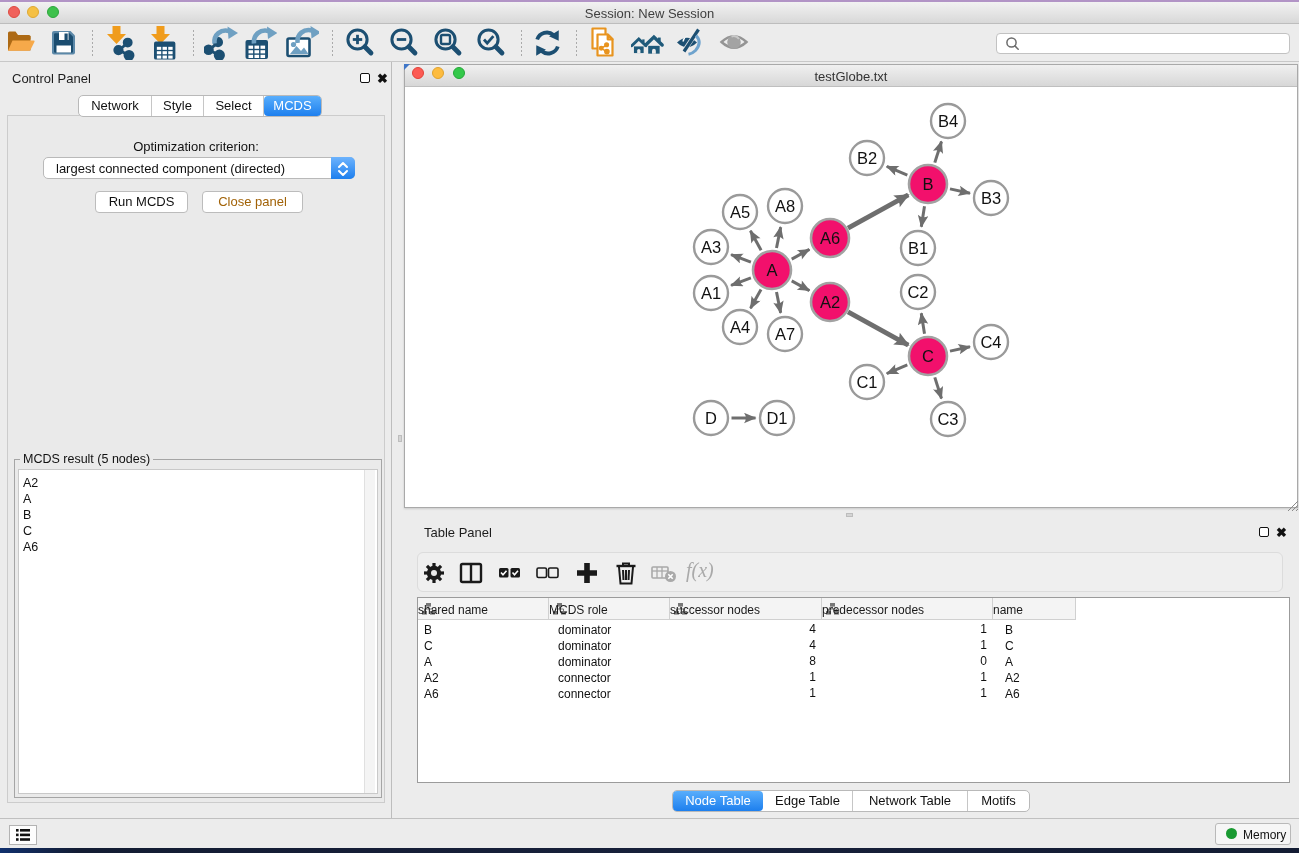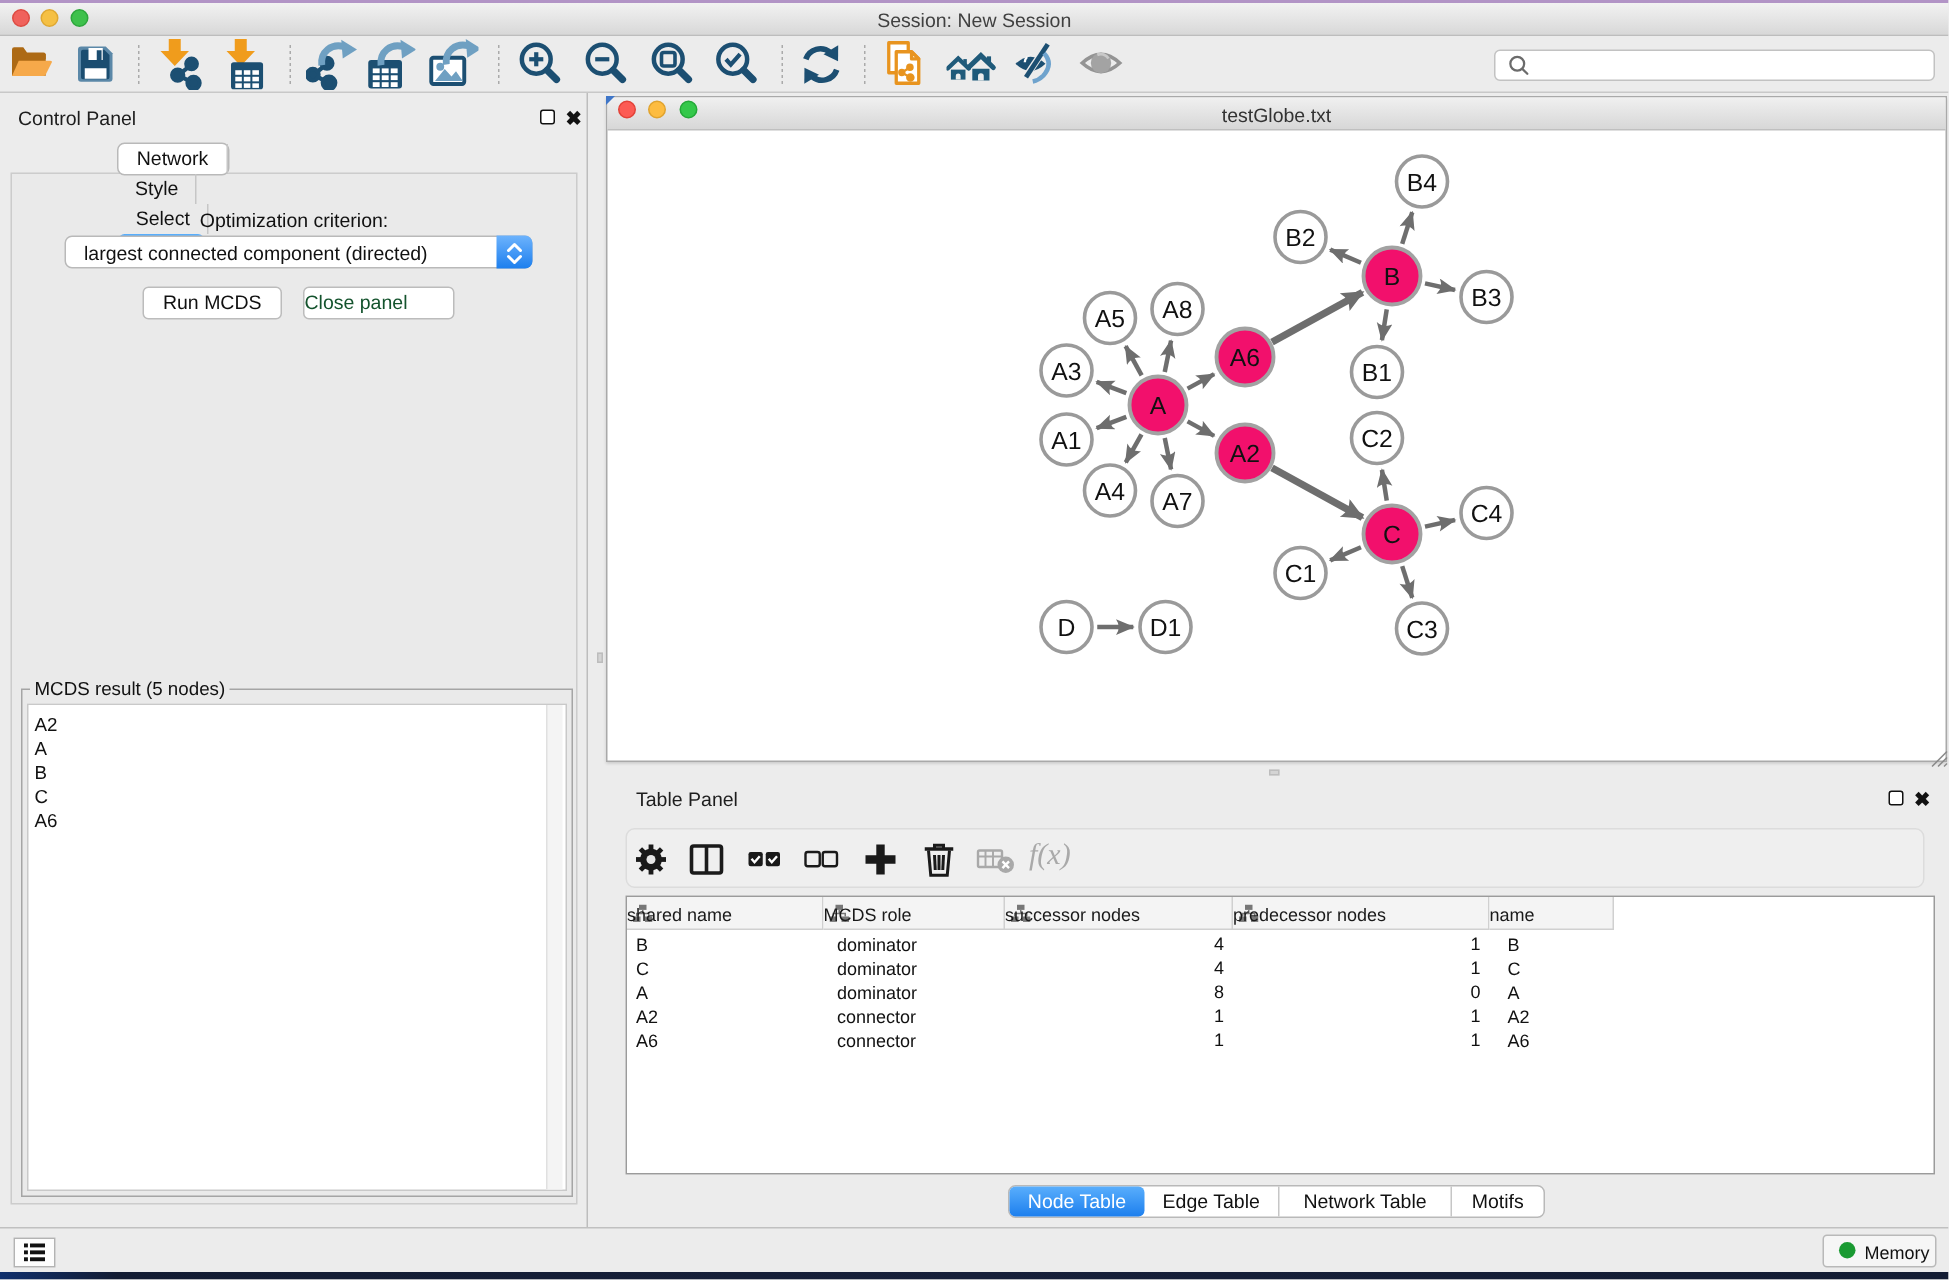--- a/index.html
+++ b/index.html
@@ -22,21 +22,21 @@
 #searchbox { position:absolute; left:996px; top:9px; width:294px; height:21px; background:#fff;
   border:1px solid #c2c2c2; border-radius:4px; }
 
 #cpanel { left:0; top:62px; width:392px; height:756px; background:#ececec; border-right:1px solid #bdbdbd; }
 #cpanel .ptitle { position:absolute; left:12px; top:9px; font-size:13px; color:#1d1d1d; }
 .floatbox { position:absolute; width:10px; height:10px; border:1.5px solid #111; border-radius:2px; background:#fff; }
 .closex { position:absolute; font-size:13px; font-weight:bold; color:#111; }
 #cpanel-inner { position:absolute; left:7px; top:53px; width:378px; height:688px;
   background:#eaeaea; border:1px solid #cccccc; }
 #tabs { position:absolute; left:78px; top:33px; height:22px; display:flex;
-  background:#fff; border:1px solid #b9b9b9; border-radius:5px;flex-direction:column; }
+  background:#fff; border:1px solid #b9b9b9; border-radius:5px; }
 .tab { font-size:13px; color:#111; text-align:center; line-height:20px; border-right:1px solid #c6c6c6; }
 .tab:last-child { border-right:none; }
 .tab.sel { background:linear-gradient(#59aefc,#1d7fee); color:#fff; border-radius:4px; border-right:none; }
 
 #netwin { left:404px; top:64px; width:894px; height:444px; background:#fff;
   border:1px solid #a9a9a9; box-shadow:0 1px 2px rgba(0,0,0,0.15); }
 #nettitle { position:absolute; left:0; top:0; width:100%; height:22px;
   background:linear-gradient(#f0f0f0,#d7d7d7); border-bottom:1px solid #bfbfbf; }
 #nettitle .title { position:absolute; left:0; right:0; top:4px; text-align:center; font-size:13px; color:#333; }
 
@@ -252,21 +252,21 @@
 <div style="position:absolute;left:0;width:392px;top:77px;text-align:center;font-size:13px;color:#111;">Optimization criterion:</div>
 <div style="position:absolute;left:43px;top:95px;width:312px;height:22px;background:#fff;border:1px solid #b9b9b9;border-radius:5px;">
 <span style="position:absolute;left:12px;top:3px;font-size:13px;color:#111;">largest connected component (directed)</span>
 <span style="position:absolute;right:-1px;top:-1px;width:24px;height:22px;background:linear-gradient(#6db3fd,#1d7fee);border-radius:0 5px 5px 0;"></span>
 <svg style="position:absolute;right:3px;top:2px;" width="16" height="18" viewBox="0 0 16 18">
         <path d="M4 7 L8 3 L12 7" fill="none" stroke="#fff" stroke-width="2" stroke-linecap="round" stroke-linejoin="round"></path>
         <path d="M4 11 L8 15 L12 11" fill="none" stroke="#fff" stroke-width="2" stroke-linecap="round" stroke-linejoin="round"></path>
       </svg>
 </div>
 <div style="position:absolute;left:95px;top:129px;width:93px;height:22px;background:#fff;border:1px solid #bcbcbc;border-radius:4px;text-align:center;font-size:13px;color:#111;line-height:20px;">Run MCDS</div>
-<div style="position:absolute;left:202px;top:129px;width:101px;height:22px;background:#fff;border:1px solid #bcbcbc;border-radius:4px;text-align:left;font-size:13px;color:#14532d;line-height:20px;">Close panel</div>
+<div style="position:absolute;left:202px;top:129px;width:101px;height:22px;background:#fff;border:1px solid #bcbcbc;border-radius:4px;text-align:center;font-size:13px;color:#a16207;line-height:20px;">Close panel</div>
 <div style="position:absolute;left:14px;top:397px;width:368px;height:339px;border:1px solid #a5a5a5;">
 <span style="position:absolute;left:5px;top:-8px;background:#eaeaea;padding:0 3px;font-size:12.5px;color:#111;">MCDS result (5 nodes)</span>
 <div style="position:absolute;left:3px;top:9px;width:360px;height:325px;background:#fff;border:1px solid #c9c9c9;">
 <div style="position:absolute;left:4px;top:5px;font-size:12.5px;color:#111;line-height:16px;">A2<br>A<br>B<br>C<br>A6</div>
 <div style="position:absolute;right:2px;top:0px;width:11px;height:100%;background:#f4f4f4;border-left:1px solid #e0e0e0;"></div>
 </div>
     </div>
 </div>
 <div id="netwin" class="abs">
   <div id="nettitle">

